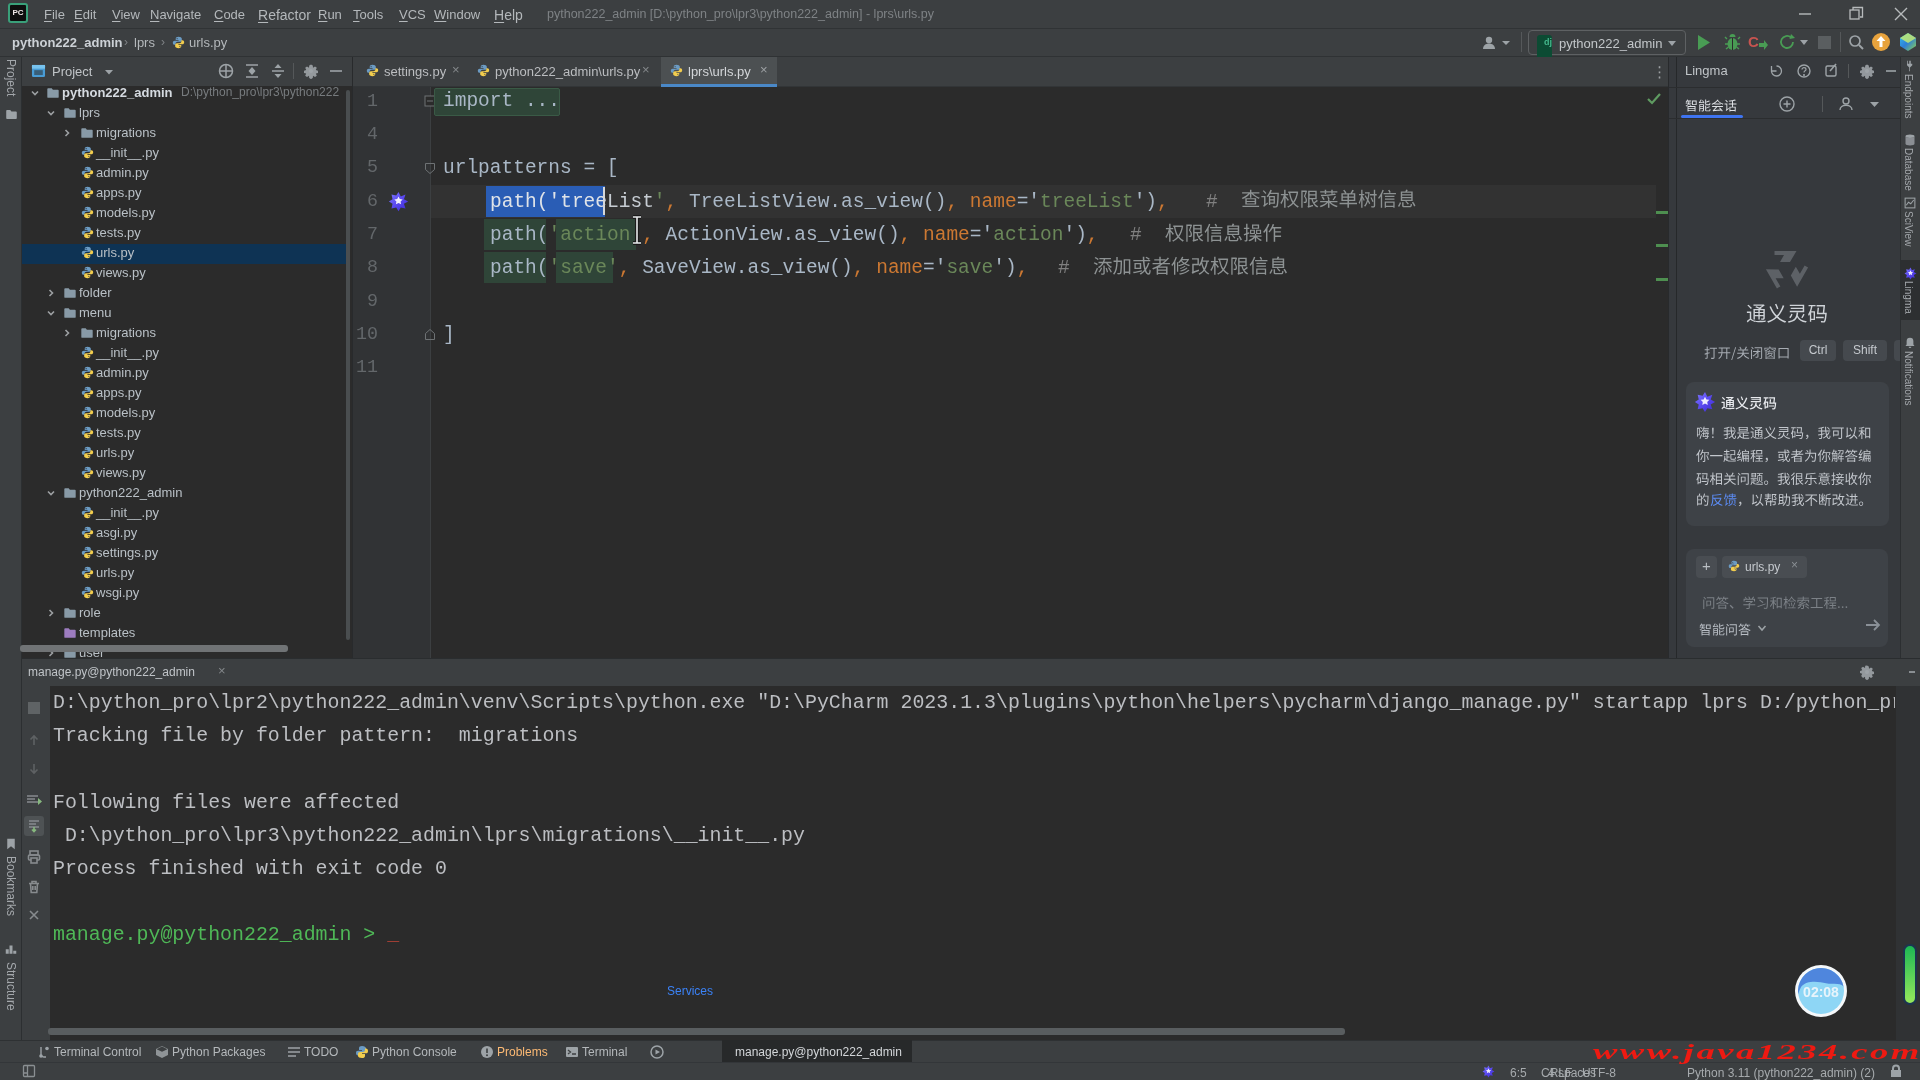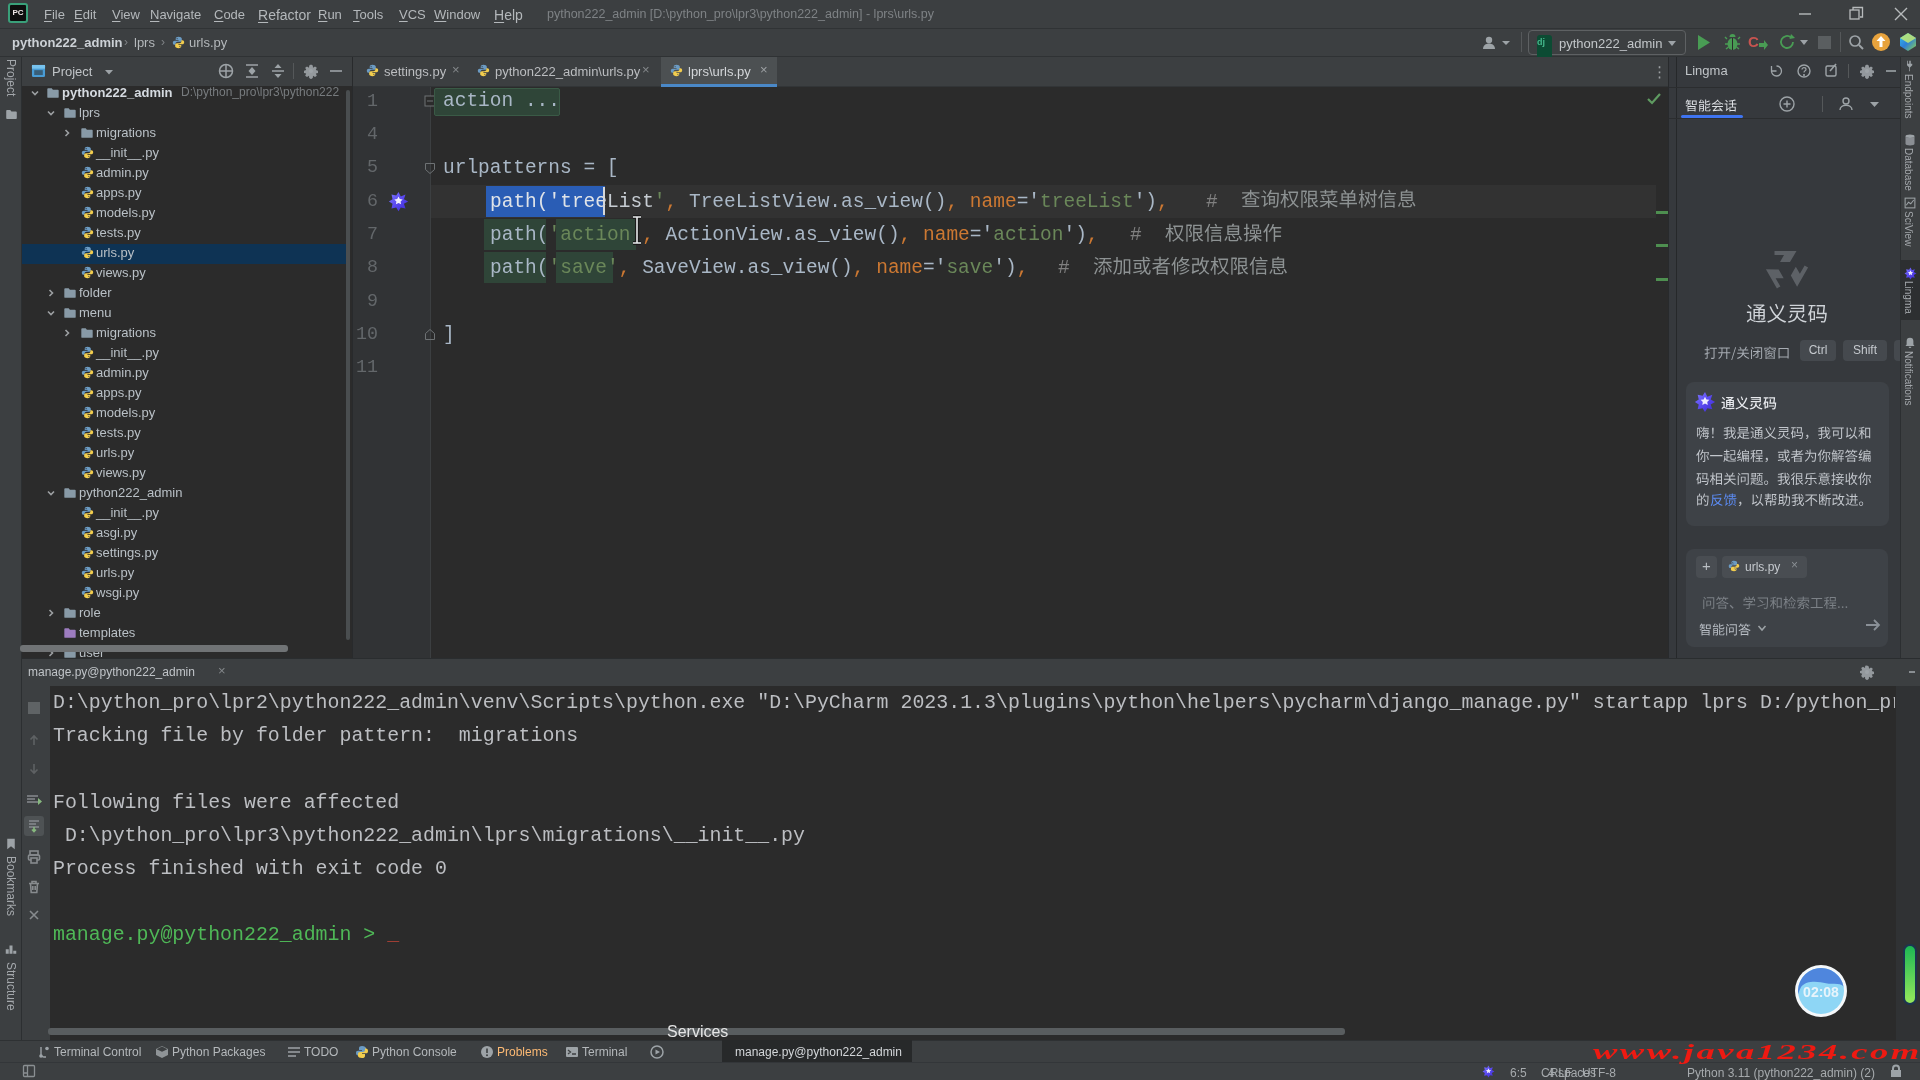--- a/index.html
+++ b/index.html
@@ -49,21 +49,21 @@
     </svg></span>
 <div class="abs" style="left:189px;top:35px;font-size:13px;color:#b4b8bb">urls.py</div>
 
 <svg class="abs" style="left:1480px;top:34px" width="32" height="18" viewBox="0 0 32 18">
  <circle cx="9" cy="6" r="3.2" fill="#9da3a7"></circle>
     <path fill="#9da3a7" d="M3 15c0-3.3 2.7-5.5 6-5.5s6 2.2 6 5.5z"></path>
  <path fill="#9da3a7" d="M22 7l4 4 4-4z"></path>
   </svg>
 <div class="abs" style="left:1521px;top:32px;width:1px;height:20px;background:#55585a"></div>
 <div class="abs" style="left:1528px;top:30px;width:158px;height:25px;border:1px solid #5e6163;border-radius:4px"></div>
-<div class="abs" style="left:1537px;top:35px;width:15px;height:28px;background:#0c4b33;border-radius:3px;color:#44b78b;font-size:9px;font-weight:bold;text-align:left;line-height:15px">dj</div>
+<div class="abs" style="left:1537px;top:35px;width:15px;height:28px;background:#0c4b33;border-radius:3px;color:#44b78b;font-size:9px;font-weight:bold;text-align:right;line-height:15px">dj</div>
 <div class="abs" style="left:1559px;top:36px;font-size:13px;color:#c2c6c9">python222_admin</div>
 <svg class="abs" style="left:1666px;top:40px" width="12" height="8" viewBox="0 0 12 8">
     <path fill="#9da3a7" d="M2 1l4 5 4-5z"></path>
   </svg>
 <svg class="abs" style="left:1696px;top:34px" width="16" height="17" viewBox="0 0 16 17">
     <path fill="#499c54" d="M2 1l12 7.5L2 16z"></path>
   </svg>
 <svg class="abs" style="left:1724px;top:33px" width="17" height="18" viewBox="0 0 17 18">
  <ellipse cx="8.5" cy="11" rx="5" ry="6" fill="#499c54"></ellipse>
     <path stroke="#499c54" stroke-width="1.4" d="M3 6L1 4m13 2l2-2M1 11h3m9 0h3M2 16l2.5-2m8 0L15 16"></path>
@@ -362,21 +362,21 @@
     <rect x="1" y="1" width="10" height="10" fill="#2b2b2b" stroke="#6e7274"></rect>
     <path stroke="#6e7274" d="M3 6h6"></path>
   </svg>
 <svg class="abs" style="left:424px;top:162px" width="12" height="13" viewBox="0 0 12 13">
     <path fill="none" stroke="#6e7274" d="M1.5 1.5h9v6L6 11.5 1.5 7.5z"></path>
   </svg>
 <svg class="abs" style="left:424px;top:328px" width="12" height="13" viewBox="0 0 12 13">
     <path fill="none" stroke="#6e7274" d="M1.5 11.5h9v-6L6 1.5 1.5 5.5z"></path>
   </svg>
 <div class="abs" style="left:434px;top:88px;width:126px;height:28px;background:#2f4538;border:1px solid #3a5a46;border-radius:2px"></div>
-<div class="abs mono code" style="left:443px;top:85px">action ...</div>
+<div class="abs mono code" style="left:443px;top:85px">import ...</div>
 <div class="abs mono code" style="left:443px;top:152px">urlpatterns = [</div>
 <div class="abs" style="left:486px;top:186px;width:119px;height:31px;background:#2a5db5"></div>
 <div class="abs mono code" style="left:490px;top:185.5px"><span style="color:#dfe3e8">path('tree</span><span style="color:#c6ccd2">List</span><span style="color:#6a8759">'</span><span style="color:#cc7832">,</span> TreeListView.as_view()<span style="color:#cc7832">,</span> <span style="color:#cc7832">name</span>='<span style="color:#6a8759">treeList</span>')<span style="color:#cc7832">,</span></div>
 <div class="abs mono code" style="left:1206px;top:185.5px;color:#808080">#  <svg style="height:19.5px;vertical-align:-2.3px;" width="175.5" height="19.5" viewBox="0 -880 9000 1000">
       <path fill="#8d9293" d="M295 -218H700V-134H295ZM295 -352H700V-270H295ZM221 -406V-80H778V-406ZM74 -20V48H930V-20ZM460 -840V-713H57V-647H379C293 -552 159 -466 36 -424C52 -410 74 -382 85 -364C221 -418 369 -523 460 -642V-437H534V-643C626 -527 776 -423 914 -372C925 -391 947 -420 964 -434C838 -473 702 -556 615 -647H944V-713H534V-840Z M1114 -775C1163 -729 1223 -664 1251 -622L1305 -672C1277 -713 1215 -775 1166 -819ZM1042 -527V-454H1183V-111C1183 -66 1153 -37 1135 -24C1148 -10 1168 22 1174 40C1189 20 1216 -2 1385 -129C1378 -143 1366 -171 1360 -192L1256 -116V-527ZM1506 -840C1464 -713 1394 -587 1312 -506C1331 -495 1363 -471 1377 -457C1417 -502 1457 -558 1492 -621H1866C1853 -203 1837 -46 1804 -10C1793 3 1783 6 1763 6C1740 6 1686 6 1625 1C1638 21 1647 53 1649 74C1703 76 1760 78 1792 74C1826 71 1849 62 1871 33C1910 -16 1925 -176 1940 -650C1941 -662 1941 -690 1941 -690H1529C1549 -732 1567 -776 1583 -820ZM1672 -292V-184H1499V-292ZM1672 -353H1499V-460H1672ZM1430 -523V-61H1499V-122H1739V-523Z M2853 -675C2821 -501 2761 -356 2681 -242C2606 -358 2560 -497 2528 -675ZM2423 -748V-675H2458C2494 -469 2545 -311 2633 -180C2556 -90 2465 -24 2366 17C2383 31 2403 61 2413 79C2512 33 2602 -32 2679 -119C2740 -44 2817 22 2914 85C2925 63 2948 38 2968 23C2867 -37 2789 -103 2727 -179C2828 -316 2901 -500 2935 -736L2888 -751L2875 -748ZM2212 -840V-628H2046V-558H2194C2158 -419 2088 -260 2019 -176C2033 -157 2053 -124 2063 -102C2119 -174 2173 -297 2212 -421V79H2286V-430C2329 -375 2386 -298 2409 -260L2454 -327C2430 -356 2318 -485 2286 -516V-558H2420V-628H2286V-840Z M3092 -799V78H3159V-731H3304C3283 -664 3254 -576 3225 -505C3297 -425 3315 -356 3315 -301C3315 -270 3309 -242 3294 -231C3285 -226 3274 -223 3263 -222C3247 -221 3227 -222 3204 -223C3216 -204 3223 -175 3223 -157C3245 -156 3271 -156 3290 -159C3311 -161 3329 -167 3342 -177C3371 -198 3382 -240 3382 -294C3382 -357 3365 -429 3293 -513C3326 -593 3363 -691 3392 -773L3343 -802L3332 -799ZM3811 -546V-422H3516V-546ZM3811 -609H3516V-730H3811ZM3439 80C3458 67 3490 56 3696 0C3694 -16 3692 -47 3693 -68L3516 -25V-356H3612C3662 -157 3757 -3 3914 73C3925 52 3948 23 3965 8C3885 -25 3820 -81 3771 -152C3826 -185 3892 -229 3943 -271L3894 -324C3854 -287 3791 -240 3738 -206C3713 -251 3693 -302 3678 -356H3883V-796H3442V-53C3442 -11 3421 9 3406 18C3417 33 3433 63 3439 80Z M4811 -645C4649 -607 4342 -585 4091 -579C4098 -562 4106 -532 4108 -514C4364 -519 4676 -541 4871 -586ZM4136 -462C4174 -417 4211 -354 4225 -312L4292 -341C4277 -383 4238 -444 4199 -489ZM4412 -489C4440 -444 4465 -385 4471 -347L4542 -371C4534 -410 4507 -467 4478 -510ZM4807 -526C4781 -467 4732 -382 4694 -332L4752 -305C4792 -354 4842 -431 4883 -498ZM4629 -840V-770H4370V-840H4294V-770H4061V-703H4294V-623H4370V-703H4629V-634H4705V-703H4942V-770H4705V-840ZM4459 -341V-264H4058V-196H4391C4301 -113 4160 -40 4034 -4C4051 11 4074 41 4086 61C4217 16 4363 -71 4459 -171V80H4537V-173C4629 -72 4775 12 4911 55C4922 34 4945 5 4962 -11C4830 -44 4689 -113 4601 -196H4946V-264H4537V-341Z M5221 -437H5459V-329H5221ZM5536 -437H5785V-329H5536ZM5221 -603H5459V-497H5221ZM5536 -603H5785V-497H5536ZM5709 -836C5686 -785 5645 -715 5609 -667H5366L5407 -687C5387 -729 5340 -791 5299 -836L5236 -806C5272 -764 5311 -707 5333 -667H5148V-265H5459V-170H5054V-100H5459V79H5536V-100H5949V-170H5536V-265H5861V-667H5693C5725 -709 5760 -761 5790 -809Z M6635 -433C6675 -366 6719 -276 6737 -218L6796 -245C6776 -302 6732 -389 6689 -456ZM6341 -523C6381 -461 6424 -388 6463 -317C6424 -188 6372 -83 6312 -20C6329 -8 6351 16 6363 32C6420 -32 6469 -122 6508 -234C6534 -183 6557 -137 6572 -99L6628 -145C6607 -193 6574 -255 6535 -322C6566 -434 6588 -564 6600 -708L6558 -721L6546 -718H6358V-652H6529C6520 -565 6506 -481 6487 -404C6454 -458 6420 -512 6389 -561ZM6811 -837V-620H6615V-552H6811V-17C6811 -2 6804 3 6789 4C6774 5 6725 5 6668 3C6678 23 6688 55 6691 74C6769 74 6814 72 6841 60C6869 48 6880 26 6880 -17V-552H6959V-620H6880V-837ZM6163 -840V-628H6053V-558H6160C6136 -421 6086 -259 6032 -172C6044 -156 6062 -129 6071 -108C6105 -165 6137 -251 6163 -343V79H6231V-418C6258 -363 6289 -295 6303 -259L6344 -320C6329 -350 6256 -479 6231 -520V-558H6320V-628H6231V-840Z M7382 -531V-469H7869V-531ZM7382 -389V-328H7869V-389ZM7310 -675V-611H7947V-675ZM7541 -815C7568 -773 7598 -716 7612 -680L7679 -710C7665 -745 7635 -799 7606 -840ZM7369 -243V80H7434V40H7811V77H7879V-243ZM7434 -22V-181H7811V-22ZM7256 -836C7205 -685 7122 -535 7032 -437C7045 -420 7067 -383 7074 -367C7107 -404 7139 -448 7169 -495V83H7238V-616C7271 -680 7300 -748 7323 -816Z M8266 -550H8730V-470H8266ZM8266 -412H8730V-331H8266ZM8266 -687H8730V-607H8266ZM8262 -202V-39C8262 41 8293 62 8409 62C8433 62 8614 62 8639 62C8736 62 8761 32 8771 -96C8750 -100 8718 -111 8701 -123C8696 -21 8688 -7 8634 -7C8594 -7 8443 -7 8413 -7C8349 -7 8337 -12 8337 -40V-202ZM8763 -192C8809 -129 8857 -43 8874 12L8945 -20C8926 -75 8877 -159 8830 -220ZM8148 -204C8124 -141 8085 -55 8045 0L8114 33C8151 -25 8187 -113 8212 -176ZM8419 -240C8470 -193 8528 -126 8553 -81L8614 -119C8587 -162 8530 -226 8478 -271H8805V-747H8506C8521 -773 8538 -804 8553 -835L8465 -850C8457 -821 8441 -780 8428 -747H8194V-271H8473Z"></path>
     </svg></div>
 <div class="abs" style="left:603px;top:187px;width:2px;height:28px;background:#d4d7da"></div>
 <div class="abs" style="left:484px;top:219px;width:62px;height:31px;background:#2f4538"></div>
 <div class="abs" style="left:556px;top:219px;width:80px;height:31px;background:#2f4538"></div>
 <div class="abs mono code" style="left:490px;top:218.8px">path(<span style="color:#6a8759">'action'</span><span style="color:#cc7832">,</span> ActionView.as_view()<span style="color:#cc7832">,</span> <span style="color:#cc7832">name</span>='<span style="color:#6a8759">action</span>')<span style="color:#cc7832">,</span></div>
@@ -637,21 +637,21 @@
 <div class="abs" style="left:497px;top:1045px;font-size:12px;color:#fdba74">Problems</div>
 <svg class="abs" style="left:565px;top:1045px" width="14" height="14" viewBox="0 0 14 14">
     <rect x="1" y="2" width="12" height="10" rx="1" fill="#9da3a7"></rect>
     <path stroke="#3c3f41" stroke-width="1.3" fill="none" d="M3 5l2.5 2L3 9M7 9h4"></path>
   </svg>
 <div class="abs" style="left:582px;top:1045px;font-size:12px;color:#b4b8bb">Terminal</div>
 <svg class="abs" style="left:650px;top:1045px" width="14" height="14" viewBox="0 0 14 14">
     <circle cx="7" cy="7" r="6" fill="none" stroke="#9da3a7" stroke-width="1.5"></circle>
     <path fill="#9da3a7" d="M5.5 4.5L10 7l-4.5 2.5z"></path>
   </svg>
-<div class="abs" style="left:667px;top:1023px;font-size:16px;color:#e5e5e5">Services</div>
+<div class="abs" style="left:667px;top:984px;font-size:12px;color:#3b82f6">Services</div>
 <div class="abs" style="left:722px;top:1040px;width:190px;height:22px;background:#27292a"></div>
 <div class="abs" style="left:735px;top:1045px;font-size:12px;color:#d3d6d9">manage.py@python222_admin</div>
 <svg class="abs" style="left:22px;top:1064px" width="14" height="14" viewBox="0 0 14 14">
     <g fill="none" stroke="#8a8f92" stroke-width="1.3">
       <rect x="1.5" y="1.5" width="11" height="11" rx="1"></rect>
       <path d="M5.5 1.5v11M1.5 9h4"></path>
     </g>
   </svg>
 <span class="abs ticon" style="left:1482px;top:1065px"><svg width="13" height="13" viewBox="0 0 24 24" style="vertical-align:-3px">
 <defs>

